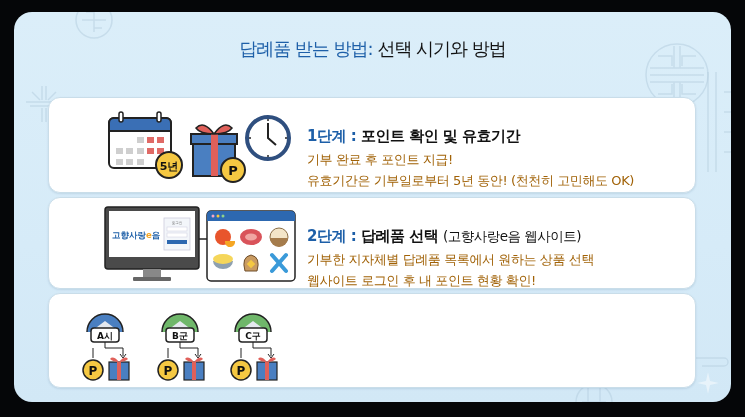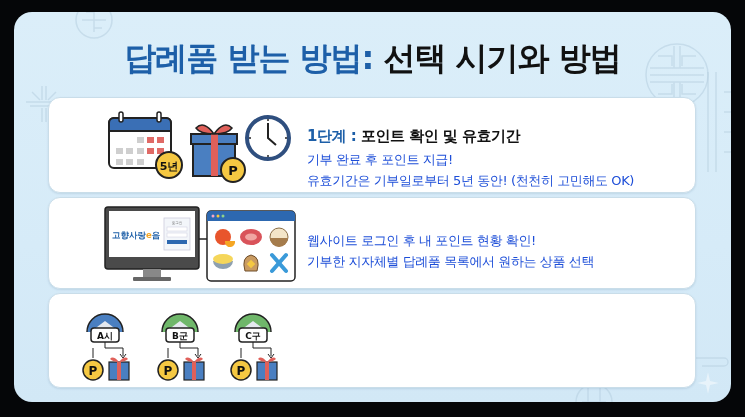--- a/index.html
+++ b/index.html
@@ -10,35 +10,35 @@
   }
   .panel {
     position: absolute; left: 14px; top: 12px; width: 717px; height: 390px;
     border-radius: 18px;
     background: linear-gradient(180deg, #dbeef9 0%, #d6ebf8 60%, #d2e8f6 100%);
     overflow: hidden;
   }
   .deco { position: absolute; opacity: 0.55; }
   .title {
     position: absolute; left: 0; right: 0; top: 25px; text-align: center;
-    font-size: 32px; font-weight: bold; letter-spacing: -1px;
+    font-size: 18px; font-weight: normal; letter-spacing: -1px;
   }
   .title .blue { color: #1d5fa8; }
   .title .dark { color: #111; }
   .card {
     position: absolute; left: 34px; width: 646px; background: #ffffff;
     border-radius: 12px; border: 1px solid #c9dde9;
     box-shadow: 0 1px 2px rgba(60,100,140,0.15);
   }
   .card .art { position: absolute; left: 30px; top: 6px; width: 220px; height: 84px; }
   .card .txt { position: absolute; left: 258px; top: 12px; right: 10px; margin-top: 17px; }
   .step-title { font-size: 15px; font-weight: bold; color: #111; letter-spacing: -0.5px; white-space: nowrap; }
   .step-title .num { color: #1d5fa8; }
   .step-title .sub { font-weight: normal; font-size: 13.5px; }
-  .line { font-size: 13px; color: #1d4ed8; margin-top: 5px; letter-spacing: -0.4px; white-space: nowrap; }
+  .line { font-size: 13px; color: #a16207; margin-top: 5px; letter-spacing: -0.4px; white-space: nowrap; }
   .line + .line { margin-top: 3px; }
 </style>
 </head>
 <body>
 
 <div class="panel">
 
   <svg class="deco" style="left:60px;top:-12px" width="40" height="40" viewBox="0 0 40 40">
     <circle cx="20" cy="20" r="18" fill="none" stroke="#b6cfe0" stroke-width="1.5"></circle>
     <path d="M8 20h24M20 8v24M12 12h8M20 28h8" stroke="#b6cfe0" stroke-width="1.5" fill="none"></path>
@@ -149,22 +149,27 @@
         <circle cx="200" cy="36" r="9" fill="#f3e5c8" stroke="#8a6d45" stroke-width="1"></circle>
           <path d="M191 37h18a9 9 0 0 1 -18 0z" fill="#a57c4c"></path>
         <path d="M134 60h20a10 8 0 0 1 -20 0z" fill="#8ea0b0"></path>
           <ellipse cx="144" cy="58" rx="10" ry="5" fill="#f5d65a"></ellipse>
         <path d="M166 70 q-4 -14 6 -16 q10 2 6 16z" fill="#c99b62" stroke="#6e4e2c" stroke-width="1"></path>
           <rect x="169" y="60" width="6" height="6" transform="rotate(45 172 63)" fill="#f5c842"></rect>
         <path d="M193 54 l14 16 M207 54 l-14 16" stroke="#3a9ad9" stroke-width="4" stroke-linecap="round"></path>
       </g>
     </svg>
     <div class="txt">
+      <div class="step-title">
+        <span class="num">2단계 :</span>
+        <span>답례품 선택</span>
+        <span class="sub">(고향사랑e음 웹사이트)</span>
+      </div>
+      <div class="line">기부한 지자체별 답례품 목록에서 원하는 상품 선택</div>
       <div class="line">웹사이트 로그인 후 내 포인트 현황 확인!</div>
-      <div class="line">기부한 지자체별 답례품 목록에서 원하는 상품 선택</div>
     </div>
   </div>
 
   <div class="card" style="top:281px;height:93px">
     <svg class="art" viewBox="0 0 220 84">
       <g>
         <path d="M8 32 a18 18 0 0 1 36 0" fill="#4a7fc1" stroke="#222" stroke-width="1.5"></path>
         <path d="M14 30 l12 -9 l12 9z" fill="#e4e8ee"></path>
         <rect x="12" y="28" width="28" height="14" rx="3" fill="#fff" stroke="#222" stroke-width="1.5"></rect>
         <text x="26" y="39" text-anchor="middle" font-size="9" font-weight="bold" fill="#111" font-family="DejaVu Sans, sans-serif">A시</text>

